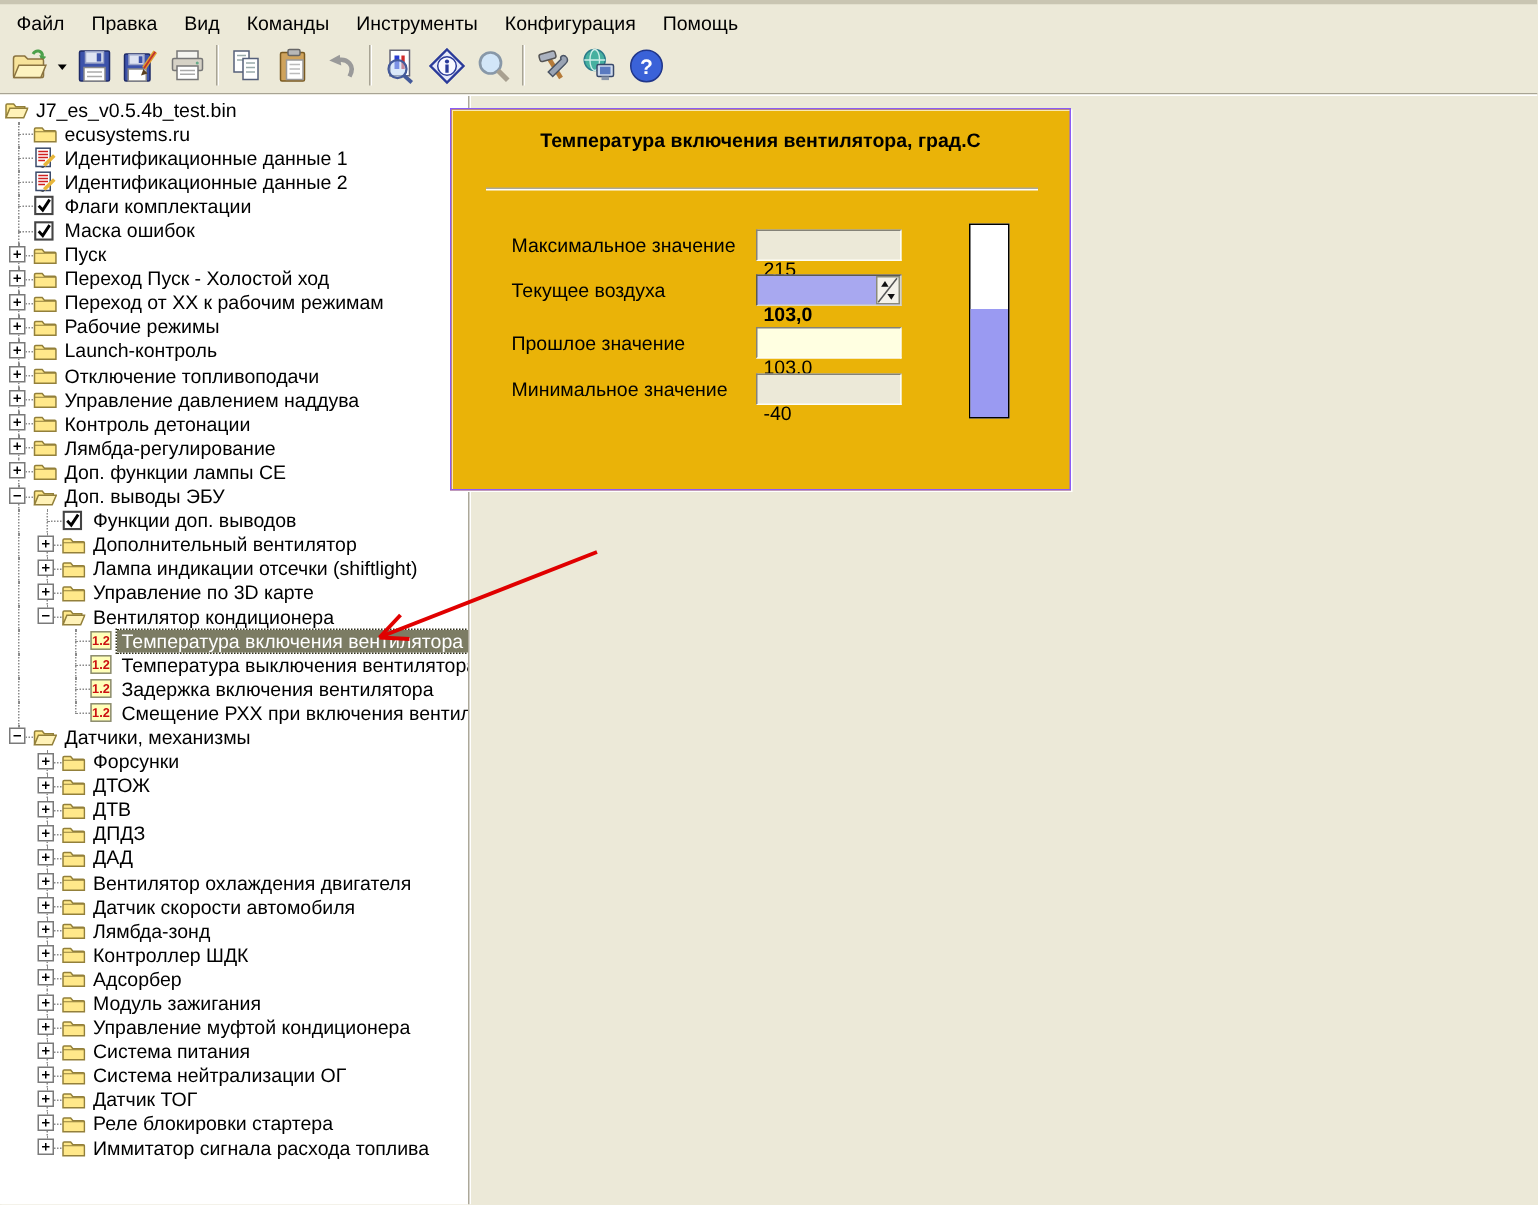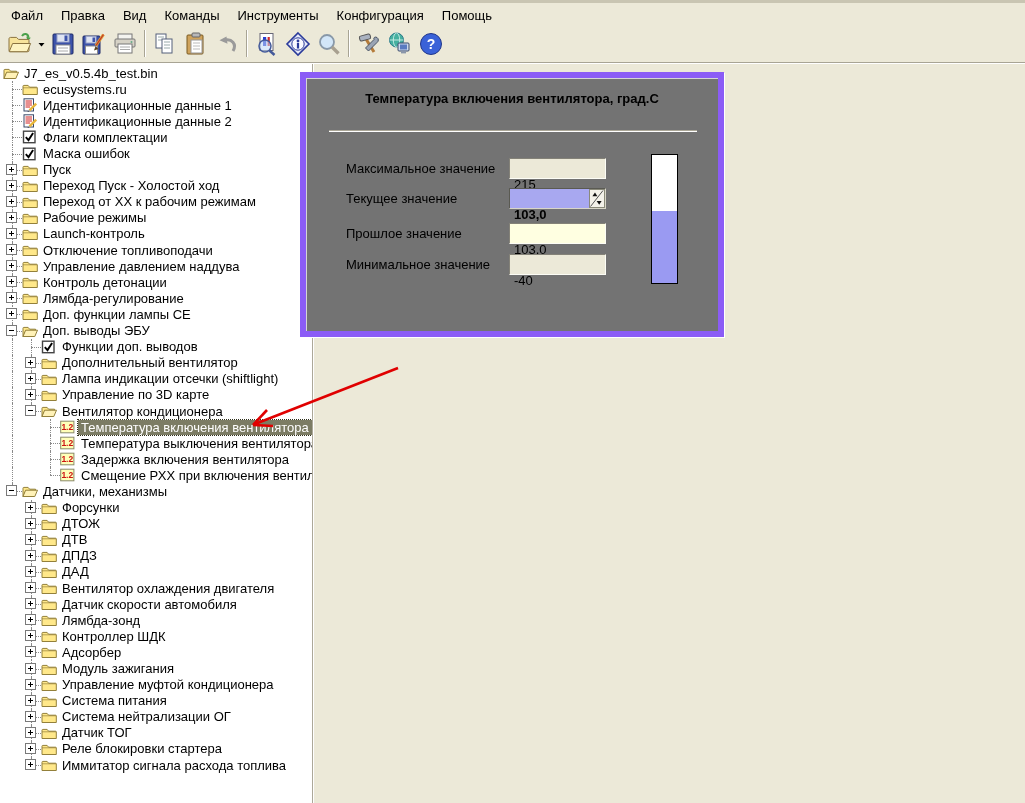--- a/index.html
+++ b/index.html
@@ -33,22 +33,22 @@
   .ccell::after{content:"";position:absolute;left:9px;right:0;top:50%;border-top:1px dotted #8a8a8a;}
   .expander{position:absolute;left:3px;top:50%;margin-top:-6px;width:11px;height:11px;
     background:#fff;border:1px solid #7a7a7a;box-sizing:border-box;z-index:1;}
   .expander::before{content:"";position:absolute;left:2px;right:2px;top:4px;height:1px;background:#000;}
   .expander.plus::after{content:"";position:absolute;top:2px;bottom:2px;left:4px;width:1px;background:#000;}
   .ticon{flex:0 0 18px;display:flex;align-items:flex-end;}
   .tlabel{padding:0 3px;line-height:15px;}
   .tlabel.selected{background:#7c7c64;color:#fff;outline:1px dotted #30301c;}
   
   .panel-box{position:absolute;left:300px;top:8px;width:412px;height:253px;
-    border:6px solid #8b5cf6;box-shadow:1px 1px 0 #fff, inset 1px 1px 0 rgba(255,255,255,.7);
-    background:#737373;}
+    border:1px solid #8b5cf6;box-shadow:1px 1px 0 #fff, inset 1px 1px 0 rgba(255,255,255,.7);
+    background:#eab308;}
   .panel-title{margin-top:13px;text-align:center;font-weight:bold;}
   .panel-divider{position:absolute;left:23px;right:21px;top:52px;height:1px;background:#aca899;box-shadow:0 1px 0 #fff;}
   .field-row{position:absolute;left:0;height:21px;width:100%;}
   .flabel{position:absolute;left:40px;top:3px;}
   .finput{position:absolute;left:203px;top:0;width:97px;height:21px;box-sizing:border-box;
     border:1px solid;border-color:#848278 #fdfdf6 #fdfdf6 #848278;
     padding:18px 0 0 4px;background:#ece9d8;}
   .finput.previous{background:#ffffe1;}
   .finput.current{background:#a8a8f0;font-weight:bold;border-color:#5a5a52 #d8d6c8 #d8d6c8 #5a5a52;padding-right:17px;}
   .spinner{position:absolute;right:0;top:0;width:16px;height:19px;}
@@ -749,21 +749,21 @@
   <div class="panel-box">
     <div class="panel-title">Температура включения вентилятора, град.С</div>
     <div class="panel-divider"></div>
 
     <div class="field-row" style="top:80px">
       <span class="flabel">Максимальное значение</span>
       <div class="finput static">215</div>
     </div>
 
     <div class="field-row" style="top:110px">
-      <span class="flabel">Текущее значение</span>
+      <span class="flabel">Текущее воздуха</span>
       <div class="finput current">
         <span>103,0</span>
         <svg class="spinner" width="16" height="19" viewBox="0 0 16 19">
           <rect x="0.5" y="0.5" width="15" height="18" fill="#f4f2ea" stroke="#8a8a7a"></rect>
           <line x1="1.5" y1="17.5" x2="14" y2="1.5" stroke="#555"></line>
           <path d="M3.4 7.2L6 3.4l2.4 3.8z" fill="#111"></path>
           <path d="M7.6 12l2.6 3.8 2.4-3.8z" fill="#111"></path>
         </svg>
       </div>
     </div>

